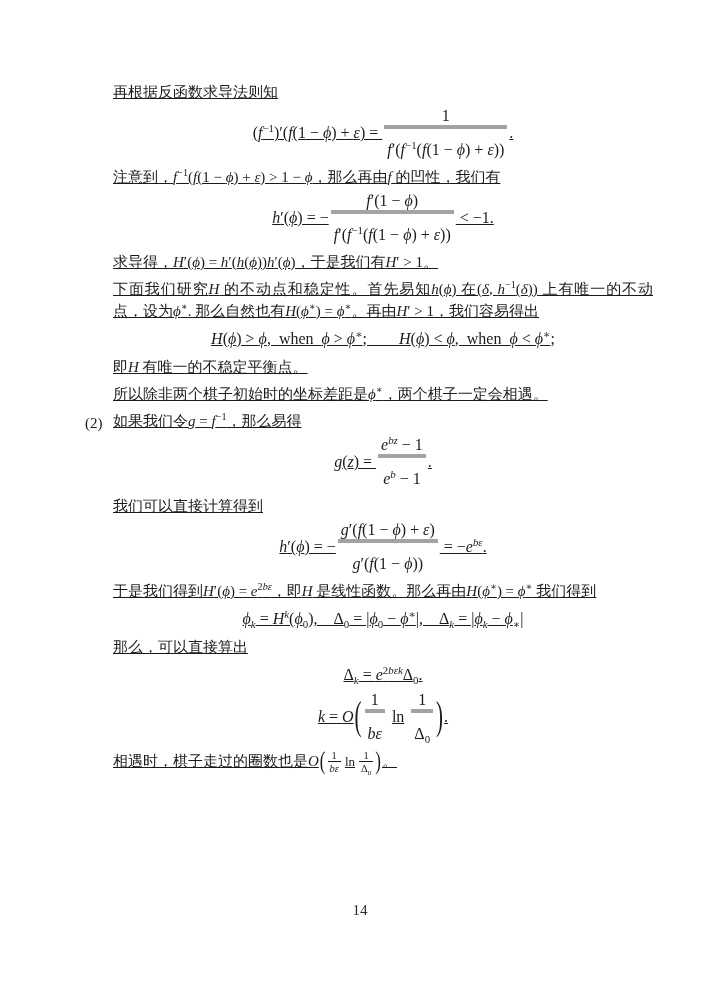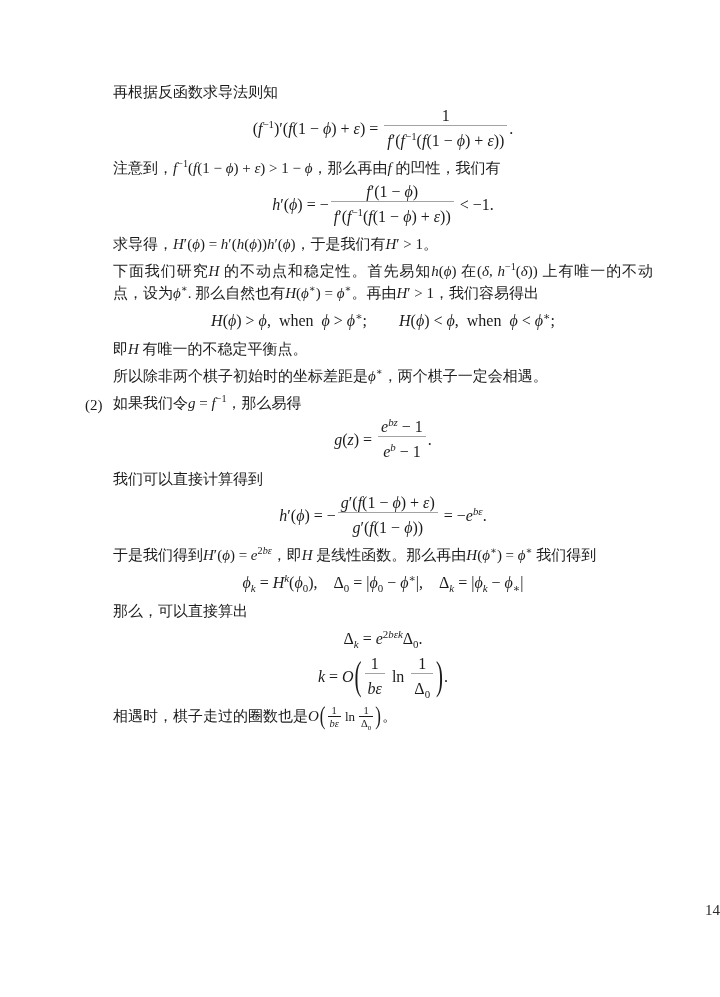--- a/index.html
+++ b/index.html
@@ -12,20 +12,21 @@
   .page {
     position: relative;
     width: 720px; height: 997px;
     background: #fff;
     overflow: hidden;
   }
   .content {
     position: absolute;
     left: 113px; top: 76px;
     width: 540px;
+    text-decoration: underline;
   }
   .para {
     font-size: 15px;
     line-height: 22px;
     text-align: justify;
     margin: 5px 0;
   }
   .para i, .dmath i, .frac i, .sfrac i {
     font-family: "Liberation Serif", "DejaVu Serif", serif;
     font-style: italic;
@@ -40,21 +41,21 @@
   sup { font-size: 68%; line-height: 0; vertical-align: super; }
   sub { font-size: 68%; line-height: 0; vertical-align: sub; }
   .frac {
     display: inline-block;
     vertical-align: middle;
     text-align: center;
     margin: 0 2px;
     position: relative; top: -2px;
   }
   .frac .num { display: block; line-height: 19px; padding: 0 3px; }
-  .frac .den { display: block; line-height: 19px; padding: 5px 3px 0; border-top: 1px solid #a3a3a3; }
+  .frac .den { display: block; line-height: 19px; padding: 11px 3px 0; border-top: 4px solid #a3a3a3; }
   .bigp {
     display: inline-block;
     transform: scaleY(1.9);
     font-size: 21px;
     vertical-align: middle;
     line-height: 1;
     margin: 0 1px;
     position: relative; top: -2px;
   }
   .mid { margin: 0 5px; }
@@ -80,21 +81,21 @@
   .smid { margin: 0 3px; font-size: 13px; }
   .item2 { position: relative; }
   .item2 .marker {
     position: absolute;
     left: -28px; top: 5px;
     font-size: 15px;
   }
   .footer-page {
     position: absolute;
     left: 0; right: 0; top: 902px;
-    text-align: right;
+    text-align: center;
     font-size: 15px;
     color: #2a2a2a;
   }
 </style>
 </head>
 <body>
 
 <div class="page">
   <div class="content">
 

